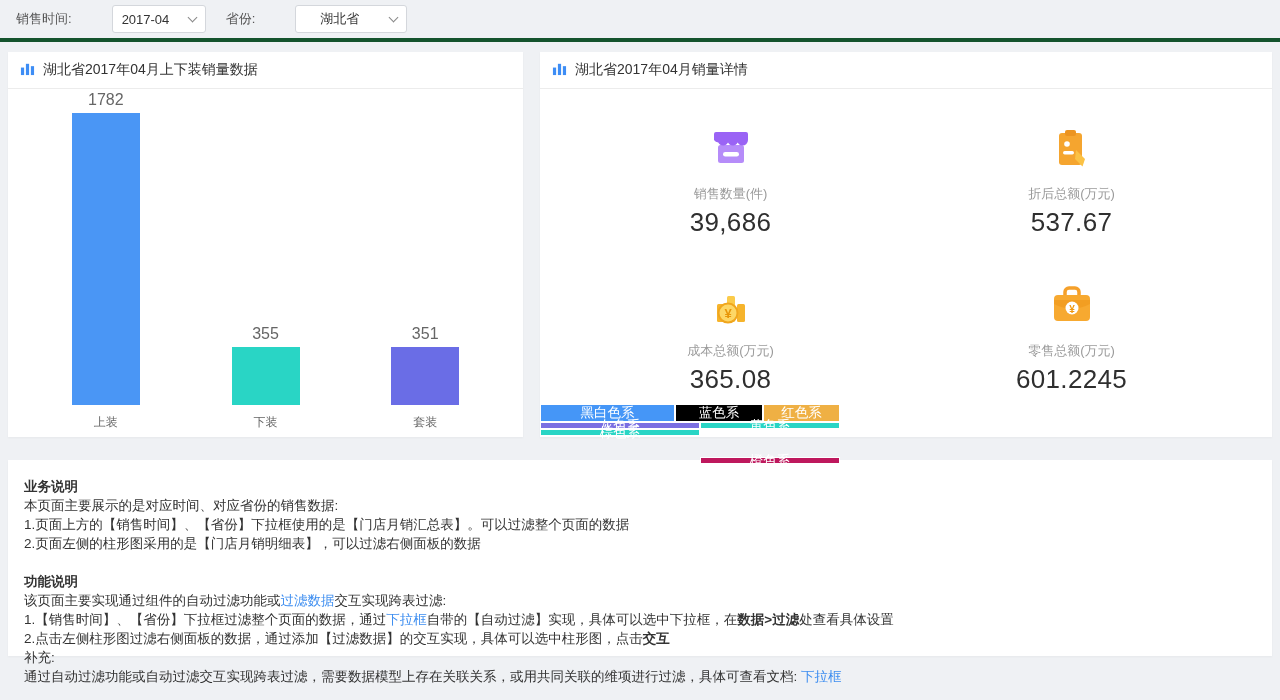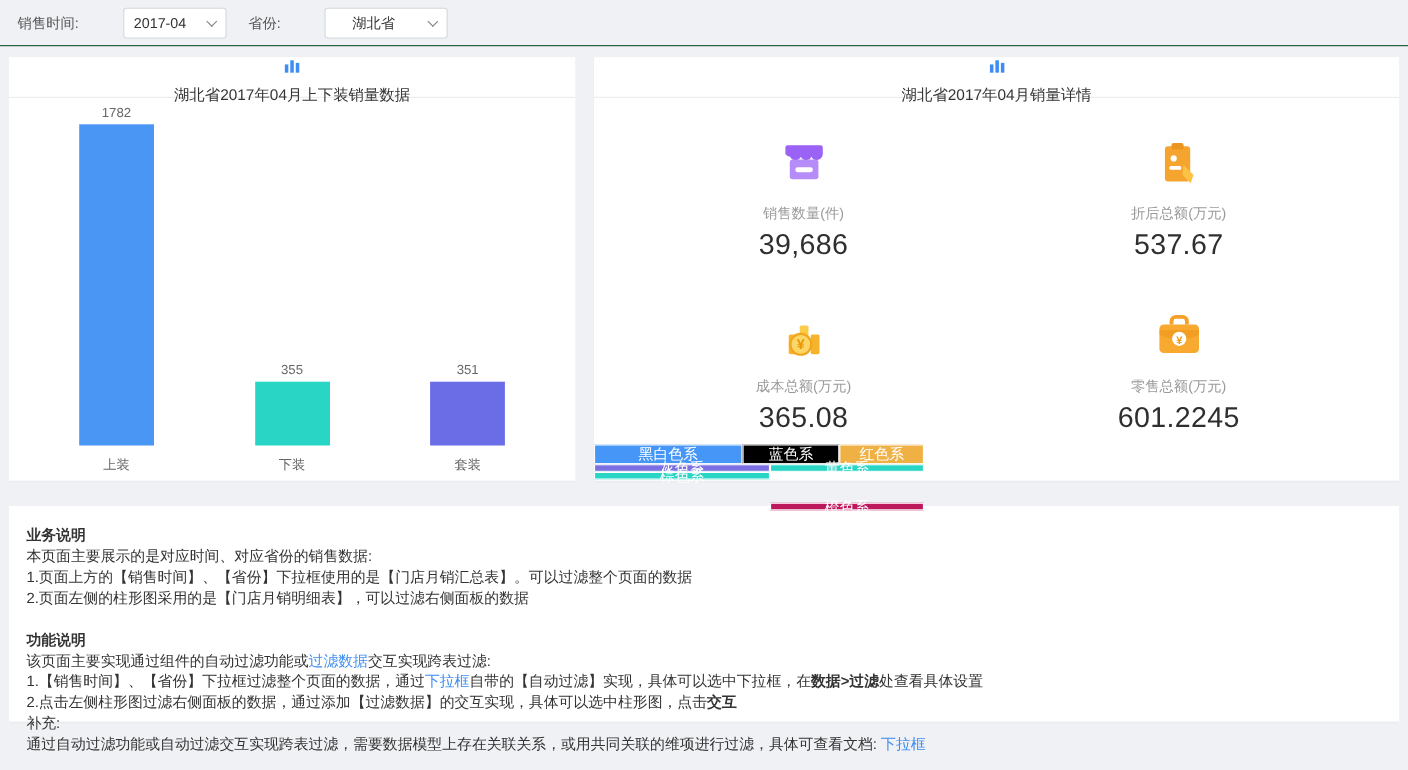--- a/index.html
+++ b/index.html
@@ -4,41 +4,41 @@
 <style>
   * { box-sizing: border-box; margin: 0; padding: 0; }
   html, body { width: 1280px; height: 700px; }
   body {
     background: #eff1f4;
     font-family: "Liberation Sans", "DejaVu Sans", sans-serif;
     color: #333;
     overflow: hidden;
   }
   
-  .topbar { height: 42px; display: flex; align-items: center; padding: 0 16px; border-bottom: 1px solid #14532d; }
+  .topbar { height: 42px; display: flex; align-items: center; padding: 0 16px; border-bottom: 4px solid #14532d; }
   .flabel { font-size: 13px; color: #555; margin-right: 8px; }
   .select {
     display: flex; align-items: center; justify-content: space-between;
     background: #fff; border: 1px solid #d4d7dc; border-radius: 3px;
     height: 28px; padding: 0 9px; font-size: 13px; color: #333; cursor: pointer; margin-left: 32px;
   }
   .select.time { width: 94px; margin-right: 20px; }
   .select.prov { width: 112px; padding-left: 24px; }
   .chev { width: 7px; height: 7px; border-right: 1.4px solid #888; border-bottom: 1.4px solid #888; transform: rotate(45deg); margin-left: 8px; margin-top: -3px; }
   
   .content { padding: 10px 8px 0; }
   .row { display: flex; gap: 17px; }
   .card { background: #fff; box-shadow: 0 1px 2px rgba(0,0,0,0.04); }
   .card-left { width: 515px; height: 385px; }
   .card-right { flex: 1; height: 385px; }
-  .card-header { height: 37px; border-bottom: 1px solid #ececec; display: flex; align-items: center; padding: 0 12px; gap: 8px; font-size: 14px; color: #333; flex-direction: column; }
+  .card-header { height: 37px; border-bottom: 1px solid #ececec; display: flex; align-items: center; padding: 0 12px; gap: 8px; font-size: 14px; color: #333; }
   
   .chart { height: 347px; display: flex; padding: 0 18px; }
   .bar-col { flex: 1; display: flex; flex-direction: column; align-items: center; justify-content: flex-end; padding-bottom: 8px; cursor: pointer; }
-  .bar-val { font-size: 12px; color: #666; margin-bottom: 4px; }
+  .bar-val { font-size: 16px; color: #666; margin-bottom: 4px; }
   .bar { width: 68px; }
   .bar-cat { font-size: 12px; color: #666; margin-top: 9px; height: 14px; }
   
   .right-body { display: flex; height: 347px; flex-direction: column; }
   .kpis { flex: 1; display: grid; grid-template-columns: 1fr 1fr; align-content: start; padding: 36px 30px 0 20px; row-gap: 44px; }
   .kpi { display: flex; flex-direction: column; align-items: center; text-align: center; }
   .kpi-icon { width: 48px; height: 48px; }
   .kpi-label { margin-top: 12px; font-size: 13px; color: #9a9a9a; }
   .kpi-value { margin-top: 4px; font-size: 26px; color: #2f2f2f; font-weight: 500; letter-spacing: 0.3px; }
   .treemap { position: relative; width: 300px; height: 330px; margin: 9px 8px 0 0; }

